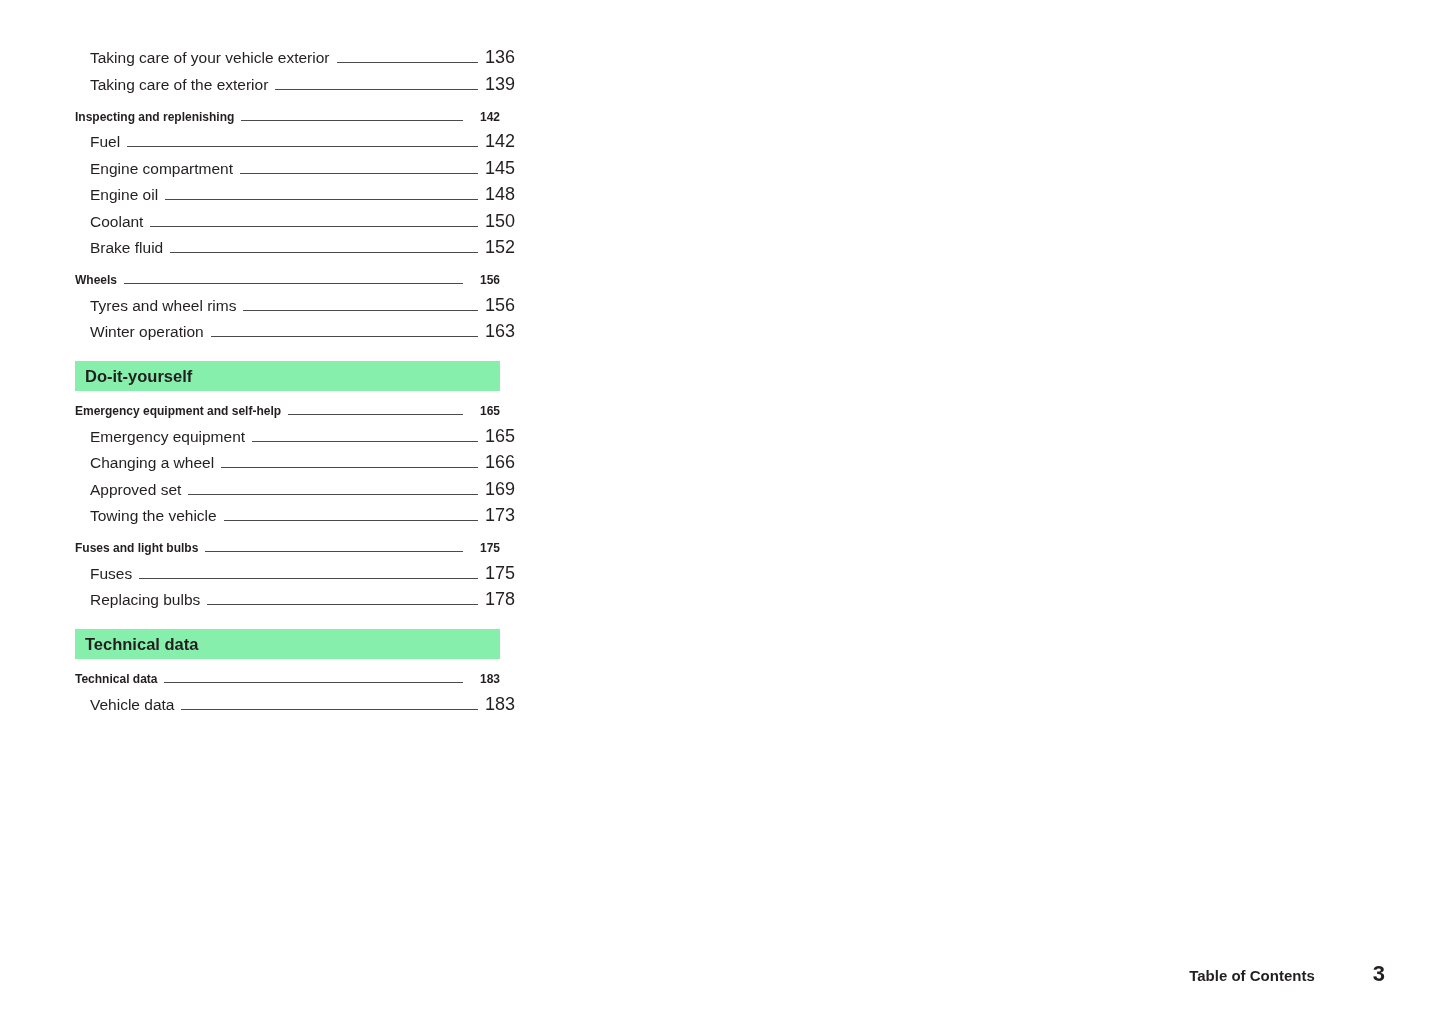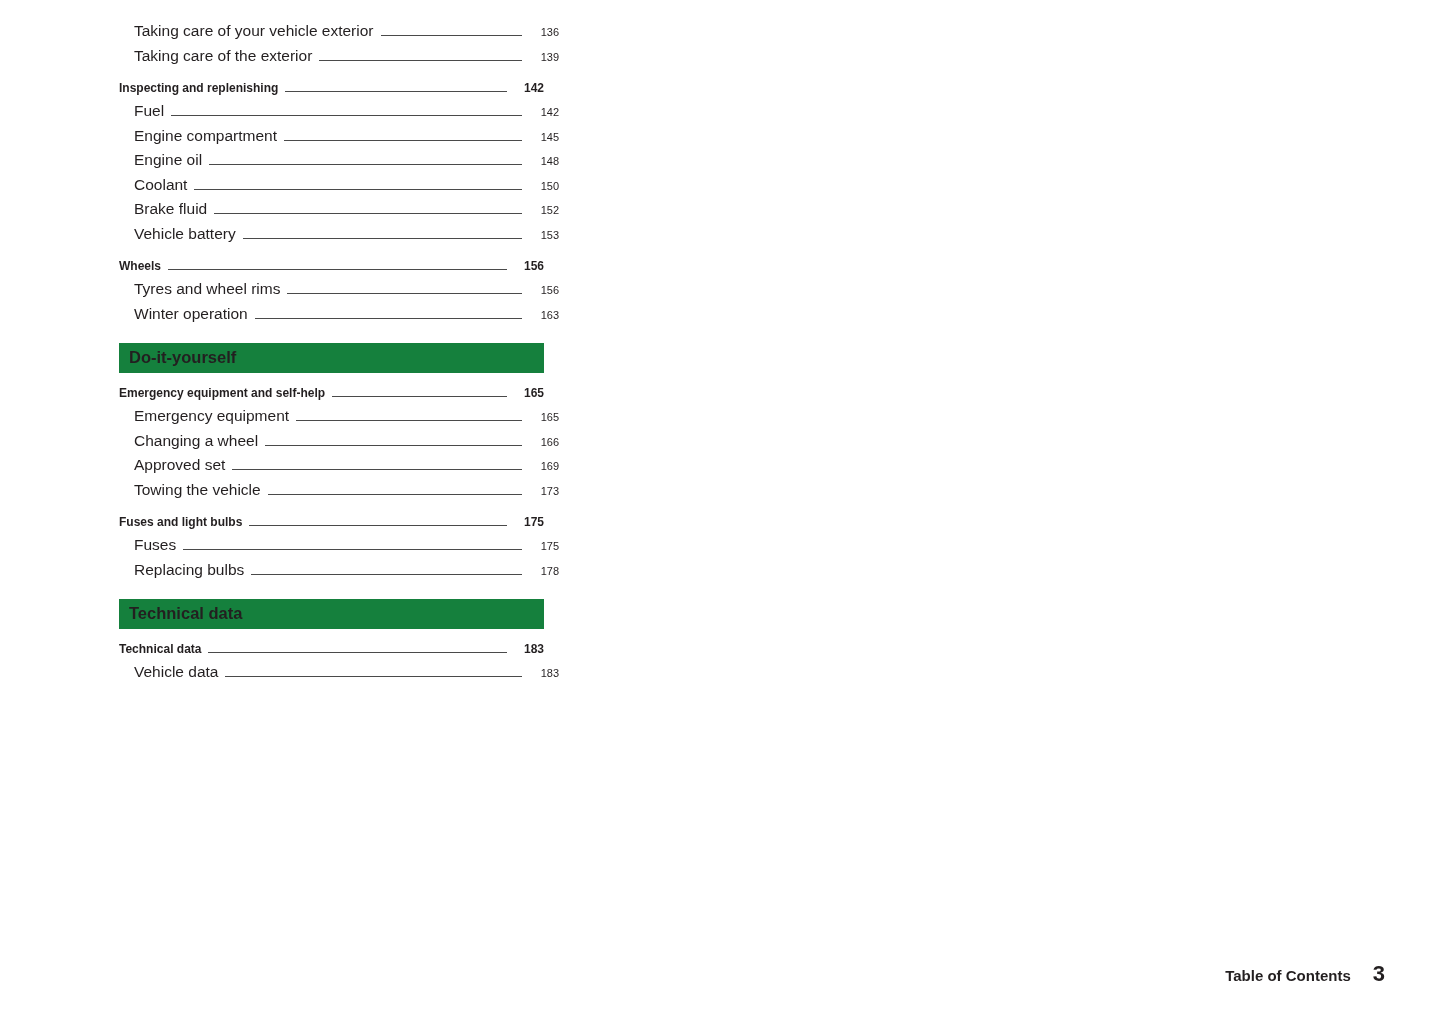--- a/index.html
+++ b/index.html
@@ -17,23 +17,22 @@
   }
   .page {
     position: absolute;
     left: 0; top: 0;
     width: 1445px;
     height: 1019px;
   }
   .toc {
     position: absolute;
     left: 75px;
-    top: 23px;
+    top: 48px;
     width: 425px;
-    margin-left: 44px;
   }
   
   .entry {
     display: flex;
     align-items: baseline;
     width: 100%;
     line-height: 1.0;
   }
   .entry .label {
     white-space: nowrap;
@@ -47,21 +46,21 @@
     min-width: 18px;
   }
   .entry .leader::before {
     content: "";
     position: absolute;
     left: 0; right: 0;
     bottom: 0;
     border-bottom: 1px solid #4a4a4a;
   }
   .entry .page-num {
-    font-size: 11px;
+    font-size: 18px;
     text-align: right;
     width: 30px;
     white-space: nowrap;
   }
 
   
   .lvl1 {
     margin-top: 17px;
   }
   .lvl1 .label, .lvl1 .page-num {
@@ -76,21 +75,21 @@
     padding-left: 15px;
     margin-top: 7.5px;
   }
   .lvl2 .label, .lvl2 .page-num {
     font-weight: normal;
   }
   .first-row { margin-top: 0; }
 
   
   .band {
-    background: #15803d;
+    background: #86efac;
     height: 30px;
     margin-top: 20px;
     margin-bottom: 4px;
     display: flex;
     align-items: center;
     padding-left: 10px;
     box-sizing: border-box;
     width: 425px;
   }
   .band .band-label {
@@ -102,20 +101,21 @@
   
   .gap-band-after { margin-top: 14px; }
 
   
   .footer {
     position: absolute;
     right: 60px;
     bottom: 32px;
     display: flex;
     align-items: baseline;
+    gap: 36px;
   }
   .footer .f-title {
     font-weight: bold;
     font-size: 15px;
     color: #231f20;
     margin-right: 22px;
   }
   .footer .f-pageno {
     font-weight: bold;
     font-size: 22px;
@@ -160,25 +160,20 @@
       </div>
       <div class="entry lvl2">
         <span class="label">Coolant</span>
         <span class="leader"></span>
         <span class="page-num">150</span>
       </div>
       <div class="entry lvl2">
         <span class="label">Brake fluid</span>
         <span class="leader"></span>
         <span class="page-num">152</span>
-      </div>
-      <div class="entry lvl2">
-        <span class="label">Vehicle battery</span>
-        <span class="leader"></span>
-        <span class="page-num">153</span>
       </div>
       <div class="entry lvl1">
         <span class="label">Wheels</span>
         <span class="leader"></span>
         <span class="page-num">156</span>
       </div>
       <div class="entry lvl2">
         <span class="label">Tyres and wheel rims</span>
         <span class="leader"></span>
         <span class="page-num">156</span>

